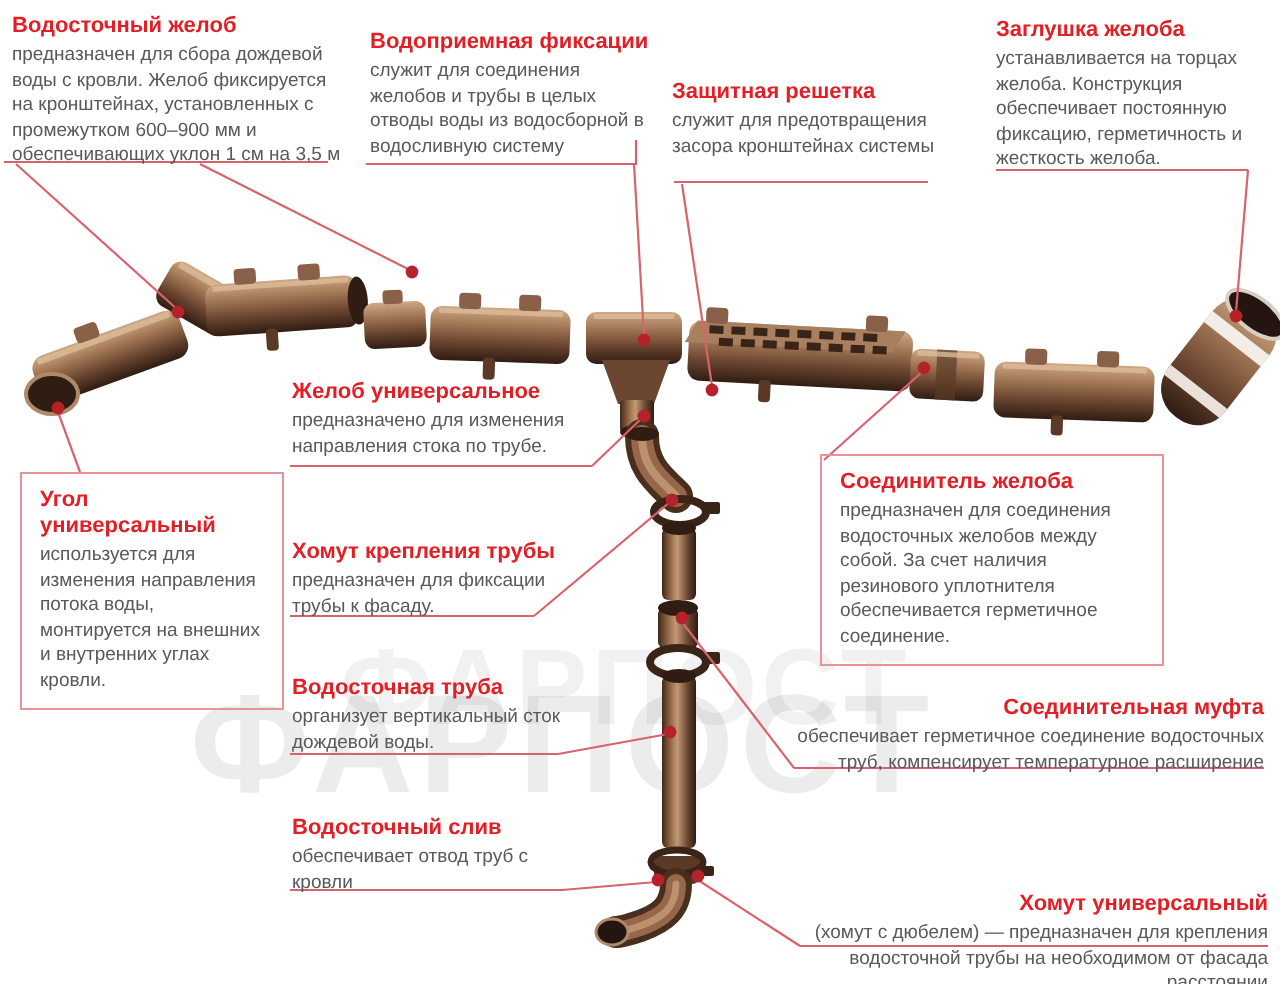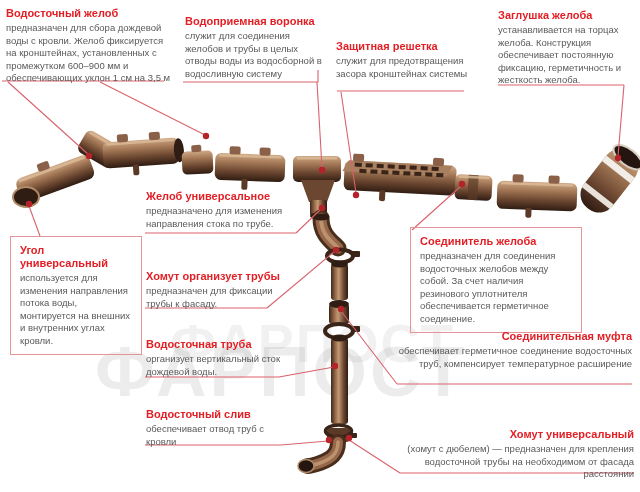--- a/index.html
+++ b/index.html
@@ -3,21 +3,21 @@
 <meta charset="utf-8">
 <style>
   html,body{margin:0;padding:0;background:#fff;}
   #stage{position:relative;width:640px;height:492px;background:#ffffff;overflow:hidden;
          font-family:"Liberation Sans", sans-serif;}
   #art{position:absolute;left:0;top:0;z-index:1;}
   .label{position:absolute;z-index:2;}
   .ltitle{font-size:11px;font-weight:bold;color:#e31e24;line-height:13px;margin-bottom:2px;}
   .ldesc{font-size:9.5px;color:#58595b;line-height:12.5px;}
   .boxed{border:1px solid #e6939a;padding:7px 9px;background:transparent;}
-  .ralign{text-align:right;}
+  .ralign{text-align:right;margin-top:18px;}
 </style>
 </head>
 <body>
 
 <div id="stage">
 
   <svg id="art" width="640" height="492" viewBox="0 0 640 492">
     <defs>
       <linearGradient id="gv" x1="0" y1="0" x2="0" y2="1">
         <stop offset="0" stop-color="#cfa986"></stop>
@@ -221,21 +221,21 @@
       <circle cx="349" cy="438" r="3.2"></circle>
     </g>
   </svg>
 
   <div class="label" style="left:6px;top:7px;width:168px">
     <div class="ltitle">Водосточный желоб</div>
     <div class="ldesc">предназначен для сбора дождевой воды с кровли. Желоб фиксируется на кронштейнах, установленных с промежутком 600–900 мм и обеспечивающих уклон 1 см на 3,5 м</div>
   </div>
 
   <div class="label" style="left:185px;top:15px;width:140px">
-    <div class="ltitle">Водоприемная воронка</div>
+    <div class="ltitle">Водоприемная фиксации</div>
     <div class="ldesc">служит для соединения желобов и трубы в целых отводы воды из водосборной в водосливную систему</div>
   </div>
 
   <div class="label" style="left:336px;top:40px;width:133px">
     <div class="ltitle">Защитная решетка</div>
     <div class="ldesc">служит для предотвращения засора кронштейнах системы</div>
   </div>
 
   <div class="label" style="left:498px;top:9px;width:133px">
     <div class="ltitle">Заглушка желоба</div>
@@ -246,21 +246,21 @@
     <div class="ltitle">Угол универсальный</div>
     <div class="ldesc">используется для изменения направления потока воды, монтируется на внешних и внутренних углах кровли.</div>
   </div>
 
   <div class="label" style="left:146px;top:190px;width:165px">
     <div class="ltitle">Желоб универсальное</div>
     <div class="ldesc">предназначено для изменения направления стока по трубе.</div>
   </div>
 
   <div class="label" style="left:146px;top:270px;width:155px">
-    <div class="ltitle">Хомут организует трубы</div>
+    <div class="ltitle">Хомут крепления трубы</div>
     <div class="ldesc">предназначен для фиксации трубы к фасаду.</div>
   </div>
 
   <div class="label boxed" style="left:410px;top:227px;width:152px">
     <div class="ltitle">Соединитель желоба</div>
     <div class="ldesc">предназначен для соединения водосточных желобов между собой. За счет наличия резинового уплотнителя обеспечивается герметичное соединение.</div>
   </div>
 
   <div class="label ralign" style="left:390px;top:330px;width:242px">
     <div class="ltitle">Соединительная муфта</div>

